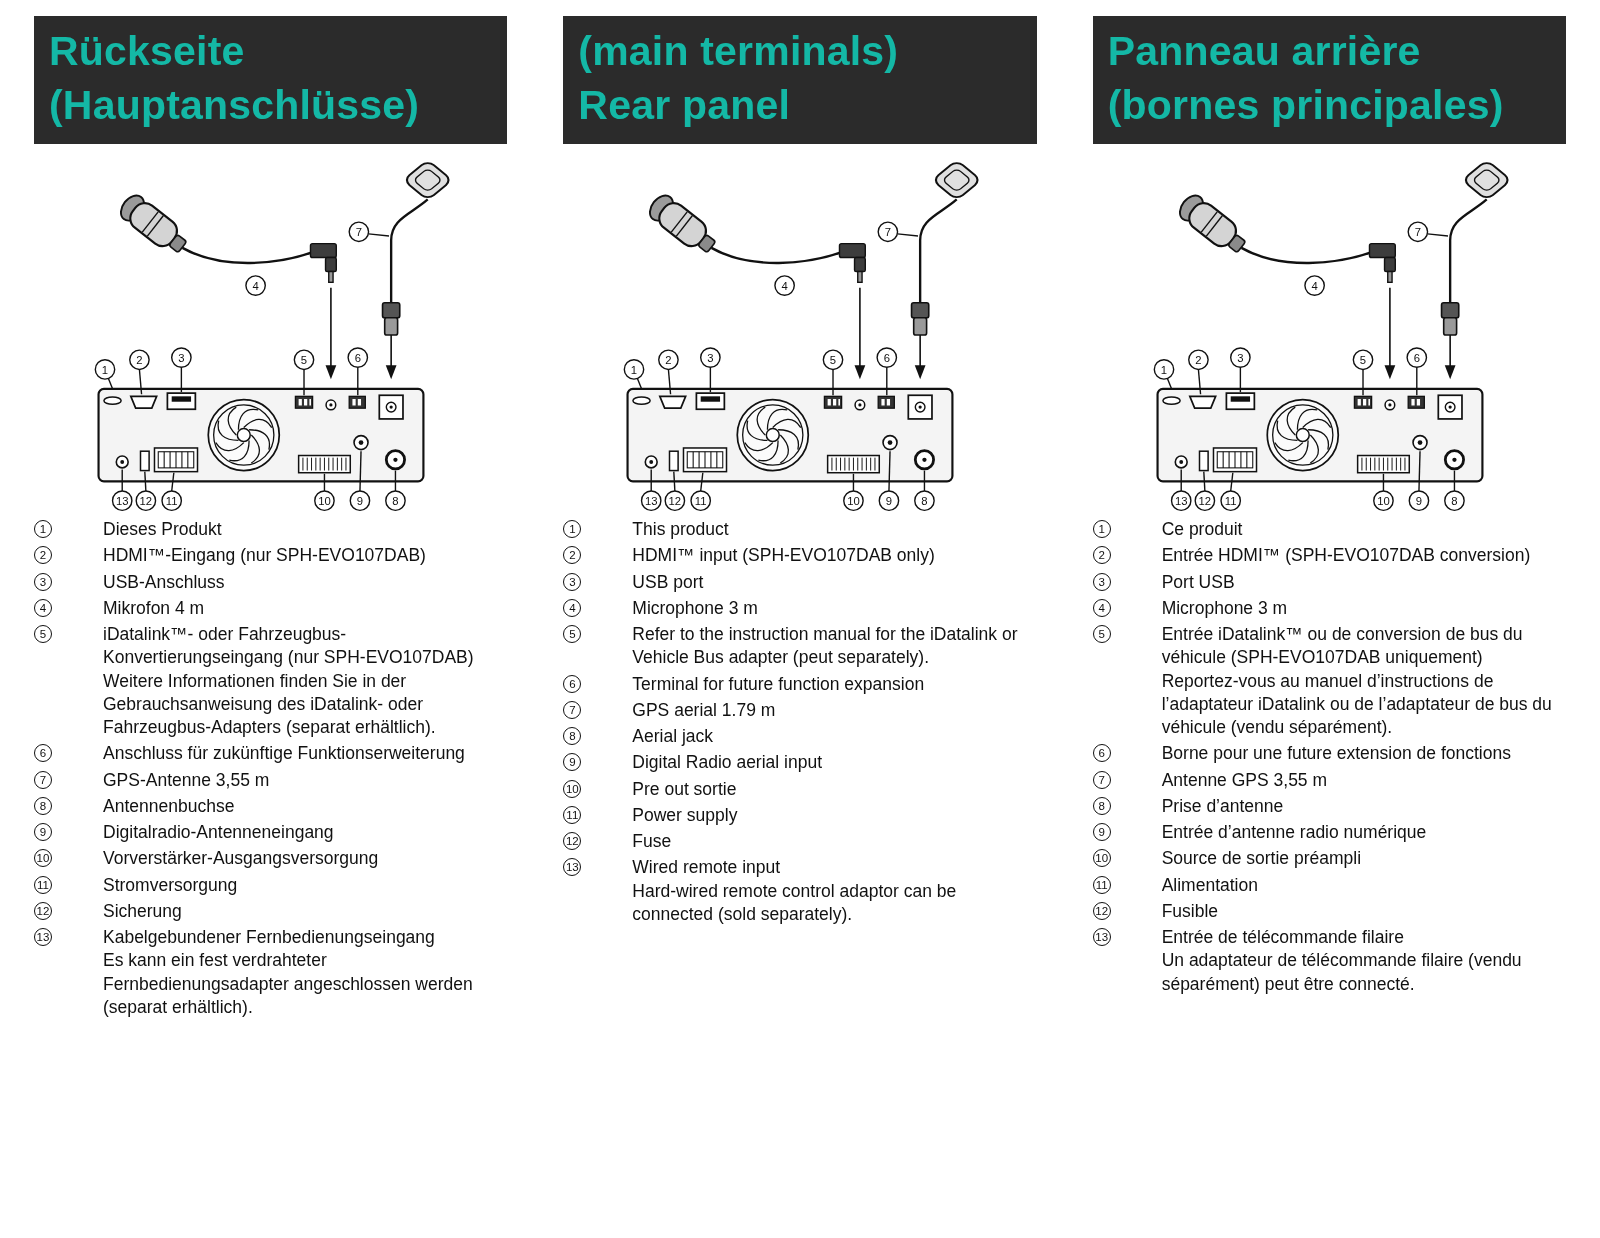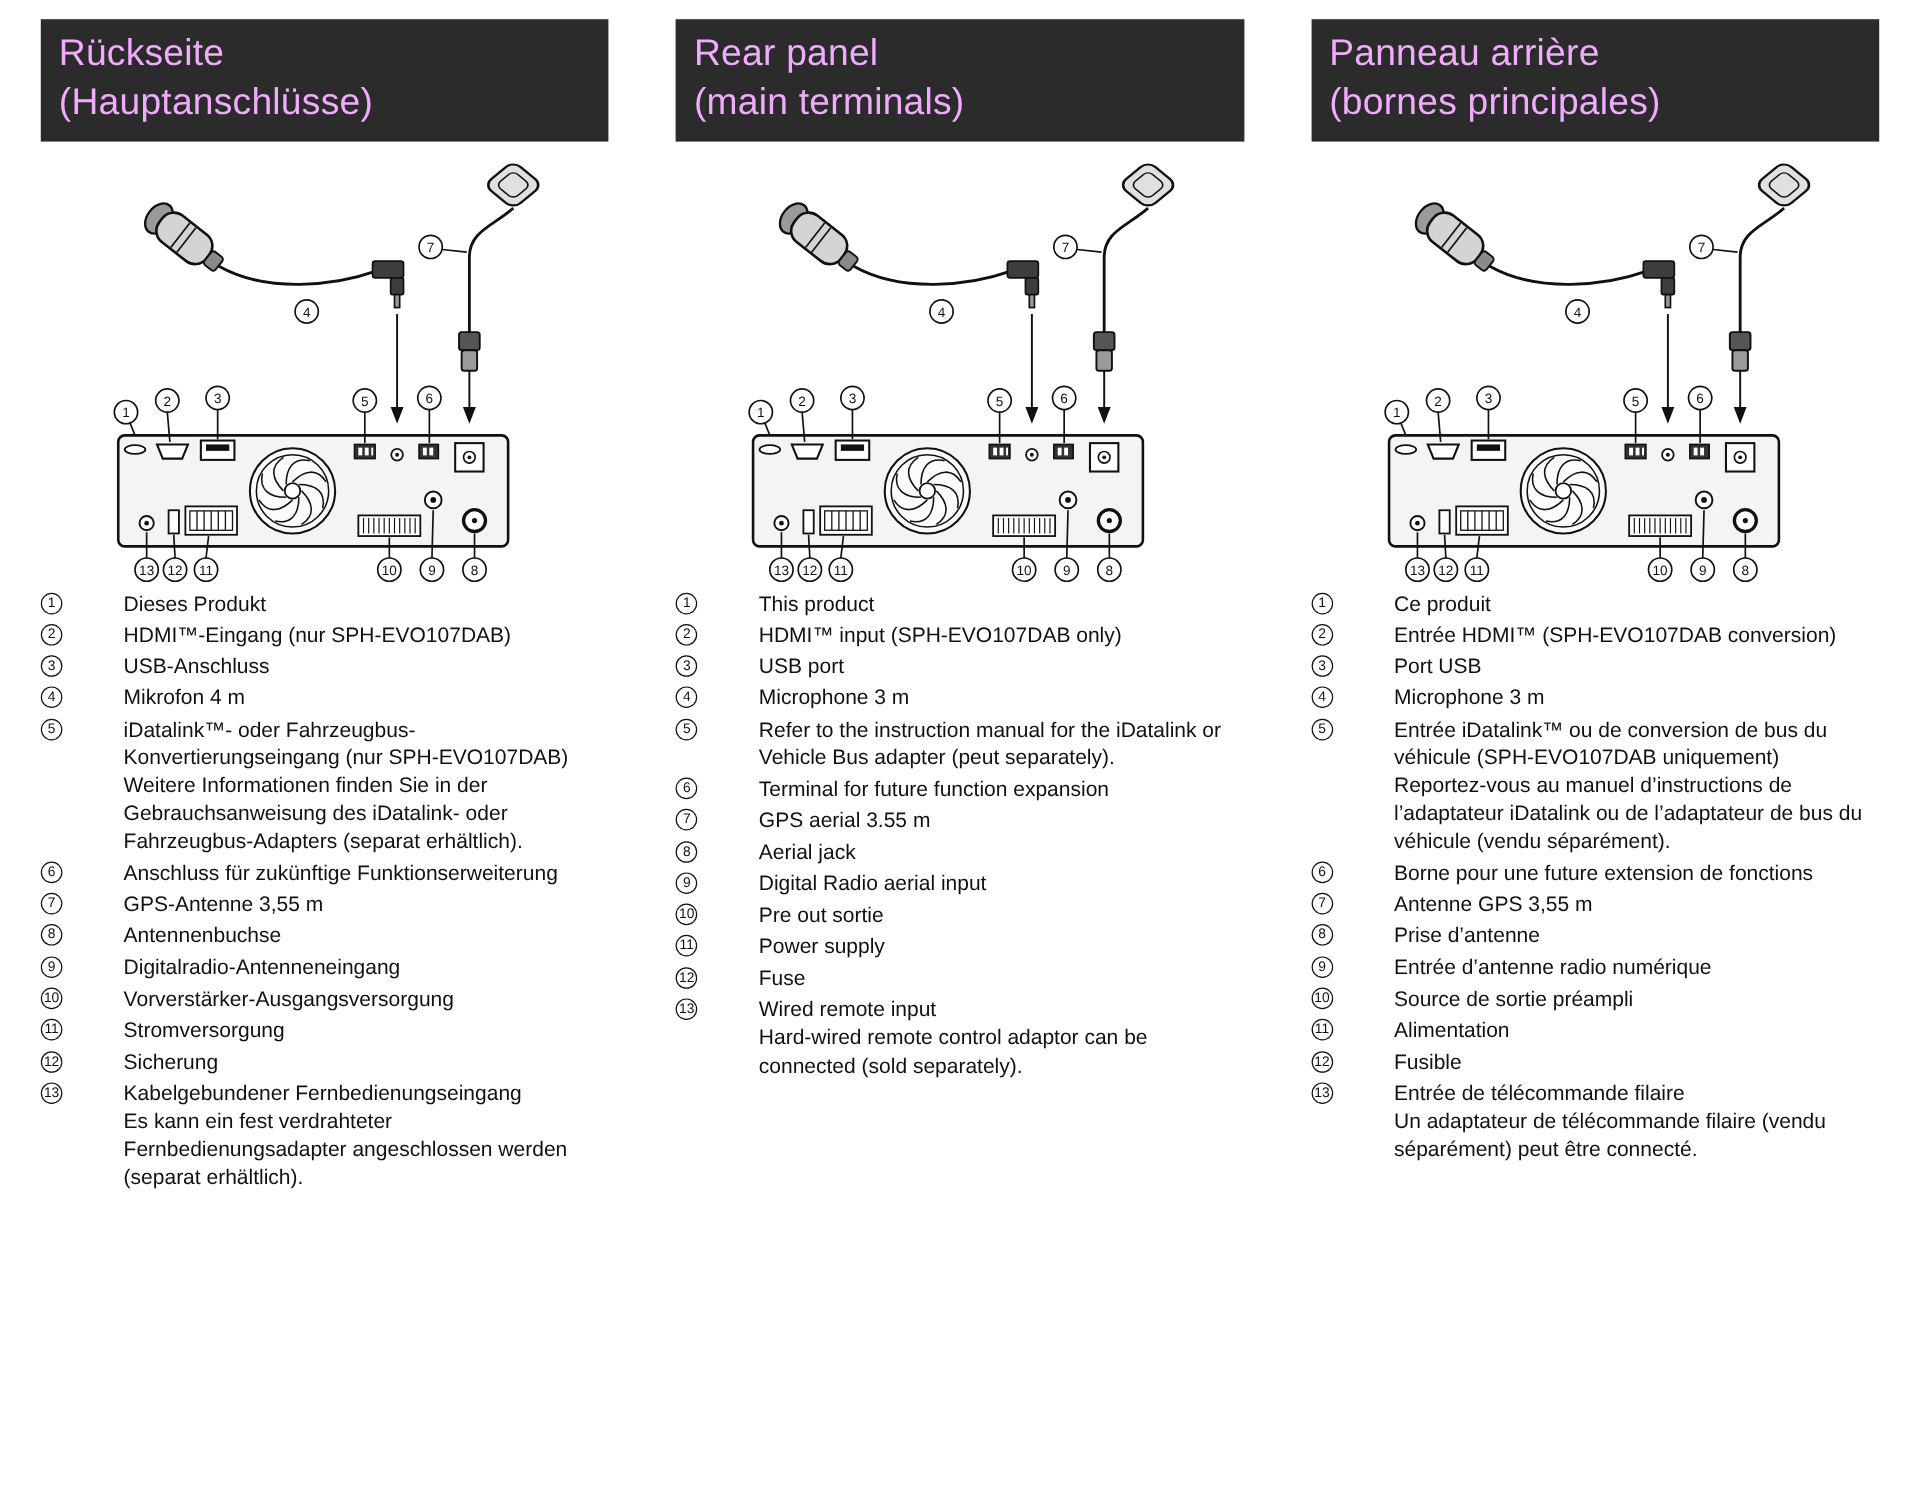--- a/index.html
+++ b/index.html
@@ -5,22 +5,22 @@
   * { box-sizing: border-box; margin: 0; padding: 0; }
   html, body { background: #ffffff; }
   body {
     width: 1600px; height: 1238px; overflow: hidden;
     font-family: "Liberation Sans", "DejaVu Sans", sans-serif;
     color: #111;
   }
   .page { display: flex; gap: 56px; padding: 16px 34px 10px; }
   .col { flex: 1 1 0; max-width: 476px; min-width: 0; }
   .col-header {
-    background: #2b2b2b; color: #f0abfc; font-weight: 400;
-    font-size: 31px; line-height: 1.32; padding: 8px 15px 12px;
+    background: #2b2b2b; color: #14b8a6; font-weight: 700;
+    font-size: 41px; line-height: 1.32; padding: 8px 15px 12px;
     letter-spacing: 0.2px;
   }
   .diagram { margin: 6px 0 2px; }
   .diagram svg { width: 100%; height: auto; display: block; }
   .items { font-size: 17.5px; line-height: 1.33; }
   .item { display: flex; gap: 7px; margin-bottom: 3px; }
   .cnum {
     flex: 0 0 18px; width: 18px; height: 18px;
     border: 1.2px solid #111; border-radius: 50%;
     font-size: 11.5px; line-height: 16px; text-align: center;
@@ -304,22 +304,22 @@
           <div class="itext">
             <div>Kabelgebundener Fernbedienungseingang</div>
             <div class="inote">Es kann ein fest verdrahteter Fernbedienungsadapter angeschlossen werden (separat erhältlich).</div>
           </div>
         </div>
       </div>
   </section>
 
   <section class="col">
     <header class="col-header">
+      <div>(main terminals)</div>
       <div>Rear panel</div>
-      <div>(main terminals)</div>
     </header>
     <div class="diagram">
   <svg viewBox="0 0 440 340" xmlns="http://www.w3.org/2000/svg">
     <g stroke="#111" fill="none" stroke-width="2">
 
       <g>
         <g transform="translate(366,28) scale(1,0.82) rotate(45)">
           <rect x="-16" y="-16" width="32" height="32" rx="8" fill="#e0e0e0"></rect>
           <rect x="-9.5" y="-9.5" width="19" height="19" rx="5" stroke-width="1.3"></rect>
         </g>
@@ -533,21 +533,21 @@
         </div>
         <div class="item">
           <span class="cnum">6</span>
           <div class="itext">
             <div>Terminal for future function expansion</div>
           </div>
         </div>
         <div class="item">
           <span class="cnum">7</span>
           <div class="itext">
-            <div>GPS aerial 3.55 m</div>
+            <div>GPS aerial 1.79 m</div>
           </div>
         </div>
         <div class="item">
           <span class="cnum">8</span>
           <div class="itext">
             <div>Aerial jack</div>
           </div>
         </div>
         <div class="item">
           <span class="cnum">9</span>

